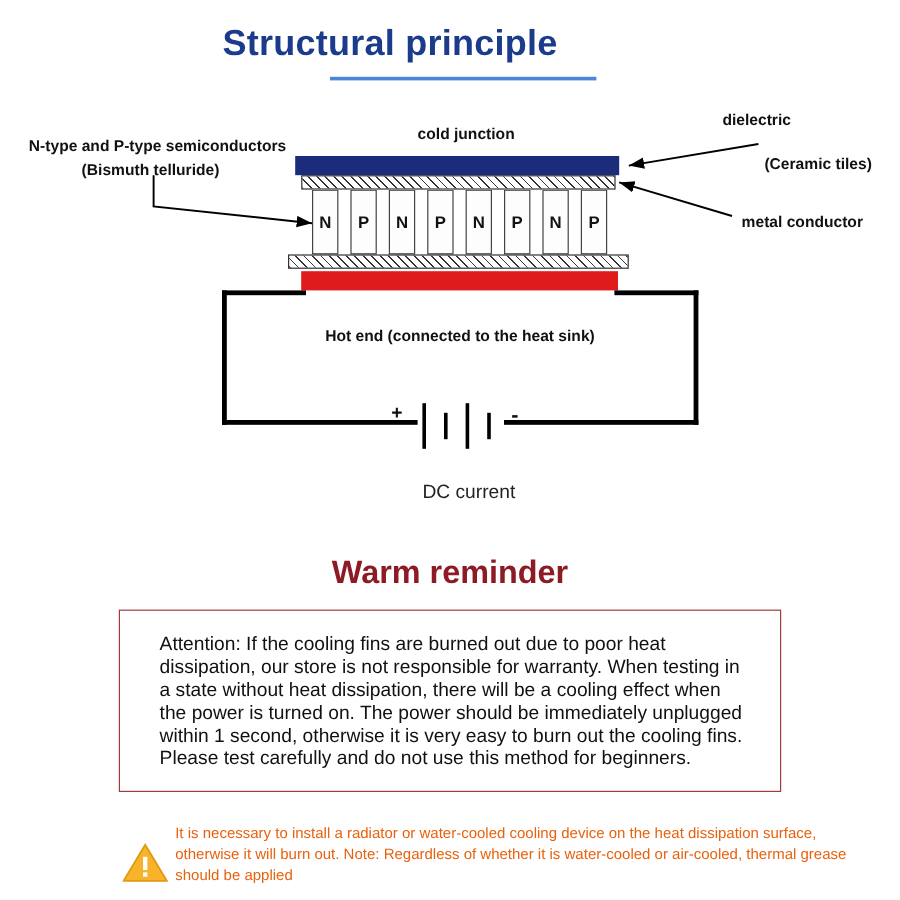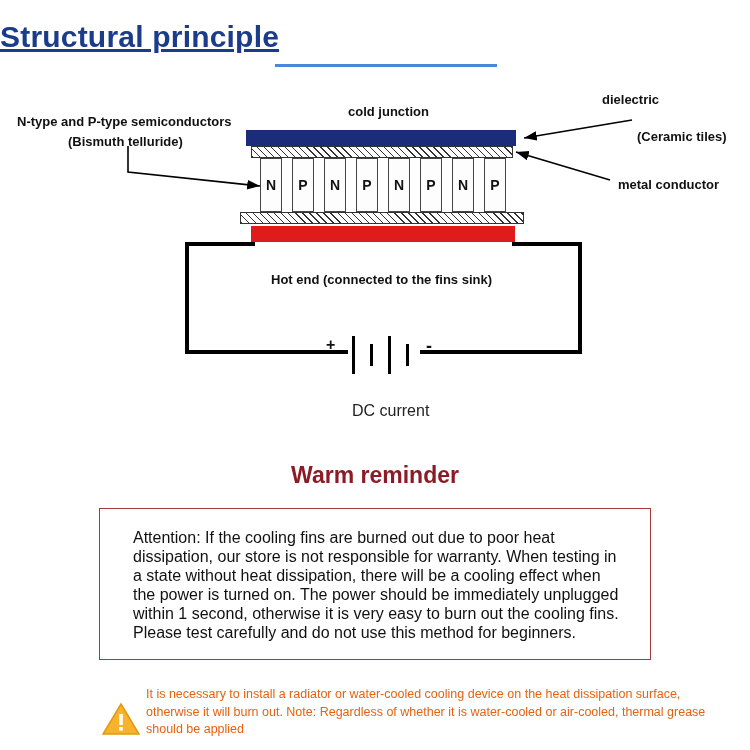--- a/index.html
+++ b/index.html
@@ -20,25 +20,25 @@
     width: 750px;
     height: 750px;
   }
 
   
   .title {
     position: absolute;
     top: 20px;
     left: 0;
     width: 650px;
+    text-align: center;
     font-size: 30px;
     font-weight: bold;
     color: #1b3b8b;
     letter-spacing: 0.2px;
-    text-decoration: underline;
   }
   .title-underline {
     position: absolute;
     top: 64px;
     left: 275px;
     width: 222px;
     height: 3px;
     background: #4b86d8;
   }
 
@@ -78,21 +78,21 @@
     left: 629px;
   }
   
   .lbl-metal {
     top: 95px;
     left: 610px;
   }
   
   .lbl-semi1 {
     top: 32px;
-    left: 9px;
+    left: 16px;
   }
   .lbl-semi2 {
     top: 52px;
     left: 60px;
   }
   
   .lbl-hot {
     top: 190px;
     left: 263px;
   }
@@ -259,21 +259,21 @@
     pointer-events: none;
   }
 
   
   .reminder-title {
     position: absolute;
     top: 462px;
     left: 0;
     width: 750px;
     text-align: center;
-    font-size: 23px;
+    font-size: 27px;
     font-weight: bold;
     color: #8c1b25;
   }
   .notice-box {
     position: absolute;
     top: 508px;
     left: 99px;
     width: 552px;
     height: 152px;
     border: 1px solid #9e3b3b;
@@ -317,21 +317,21 @@
   <div class="title-underline"></div>
 
   <div class="diagram">
 
     <div class="lbl lbl-cold">cold junction</div>
     <div class="lbl lbl-dielectric">dielectric</div>
     <div class="lbl lbl-ceramic">(Ceramic tiles)</div>
     <div class="lbl lbl-metal">metal conductor</div>
     <div class="lbl lbl-semi1">N-type and P-type semiconductors</div>
     <div class="lbl lbl-semi2">(Bismuth telluride)</div>
-    <div class="lbl lbl-hot">Hot end (connected to the fins sink)</div>
+    <div class="lbl lbl-hot">Hot end (connected to the heat sink)</div>
     <div class="lbl lbl-dc small">DC current</div>
 
     <div class="plate-cold"></div>
     <div class="hatch-top"></div>
 
     <div class="pellets">
       <div class="pellet">N</div>
       <div class="pellet">P</div>
       <div class="pellet">N</div>
       <div class="pellet">P</div>

